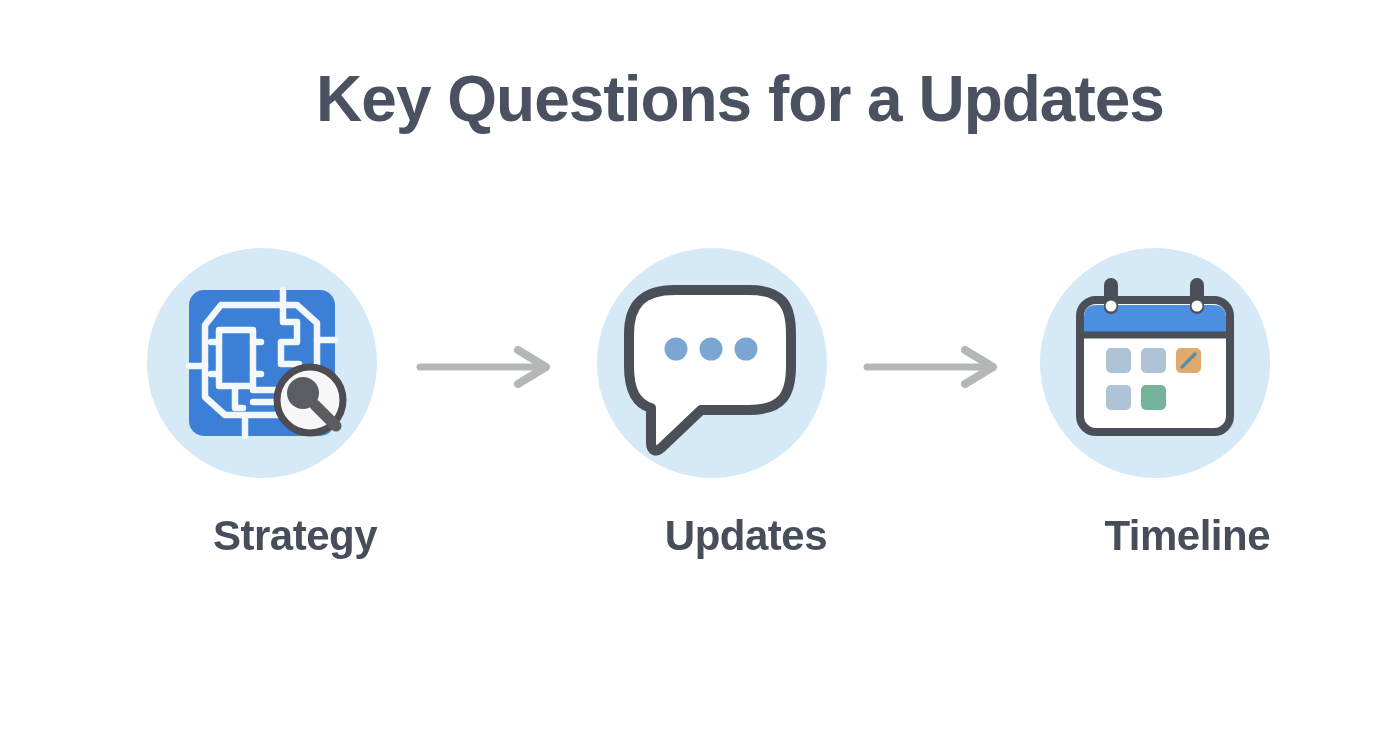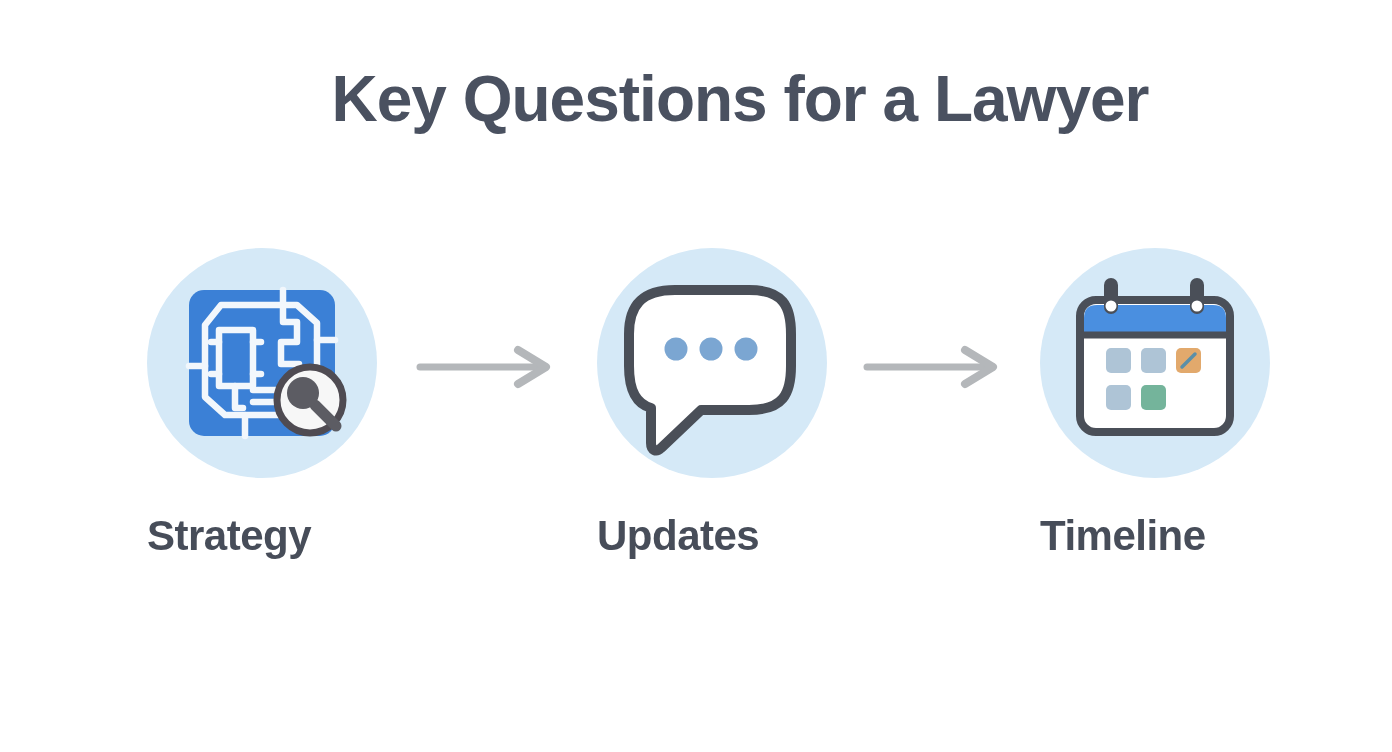--- a/index.html
+++ b/index.html
@@ -29,21 +29,21 @@
     width: 230px;
     height: 230px;
   }
   .step-icon.s0 { left: 147px; }
   .step-icon.s1 { left: 597px; }
   .step-icon.s2 { left: 1040px; }
   .step-label {
     position: absolute;
     top: 512px;
     width: 230px;
-    text-align: left;
+    text-align: right;
     font-size: 42px;
     font-weight: 700;
     letter-spacing: -0.5px;
     color: var(--label-text, #474d59);
   }
   .step-label.s0 { left: 147px; }
   .step-label.s1 { left: 597px; }
   .step-label.s2 { left: 1040px; }
   .arrow {
     position: absolute;
@@ -52,21 +52,21 @@
     height: 44px;
   }
   .arrow.a0 { left: 415px; }
   .arrow.a1 { left: 862px; }
 </style>
 </head>
 <body>
 
 <div class="canvas">
 
-  <h1 class="title">Key Questions for a Lawyer</h1>
+  <h1 class="title">Key Questions for a Updates</h1>
 
   <div class="step-icon s0">
     <svg viewBox="0 0 230 230" width="230" height="230">
       <circle cx="115" cy="115" r="115" style="fill:var(--circle-bg)"></circle>
       <rect x="42" y="42" width="146" height="146" rx="15" style="fill:var(--blueprint-blue)"></rect>
       <g style="stroke:var(--blueprint-lines)" stroke-width="6.5" fill="none" stroke-linecap="round" stroke-linejoin="round">
         <path d="M74 57 H150 L170 75 V149 L152 167 H78 L58 149 V77 Z"></path>
         <path d="M136 42 V57"></path>
         <path d="M42 118 H58"></path>
         <path d="M170 92 H188"></path>

